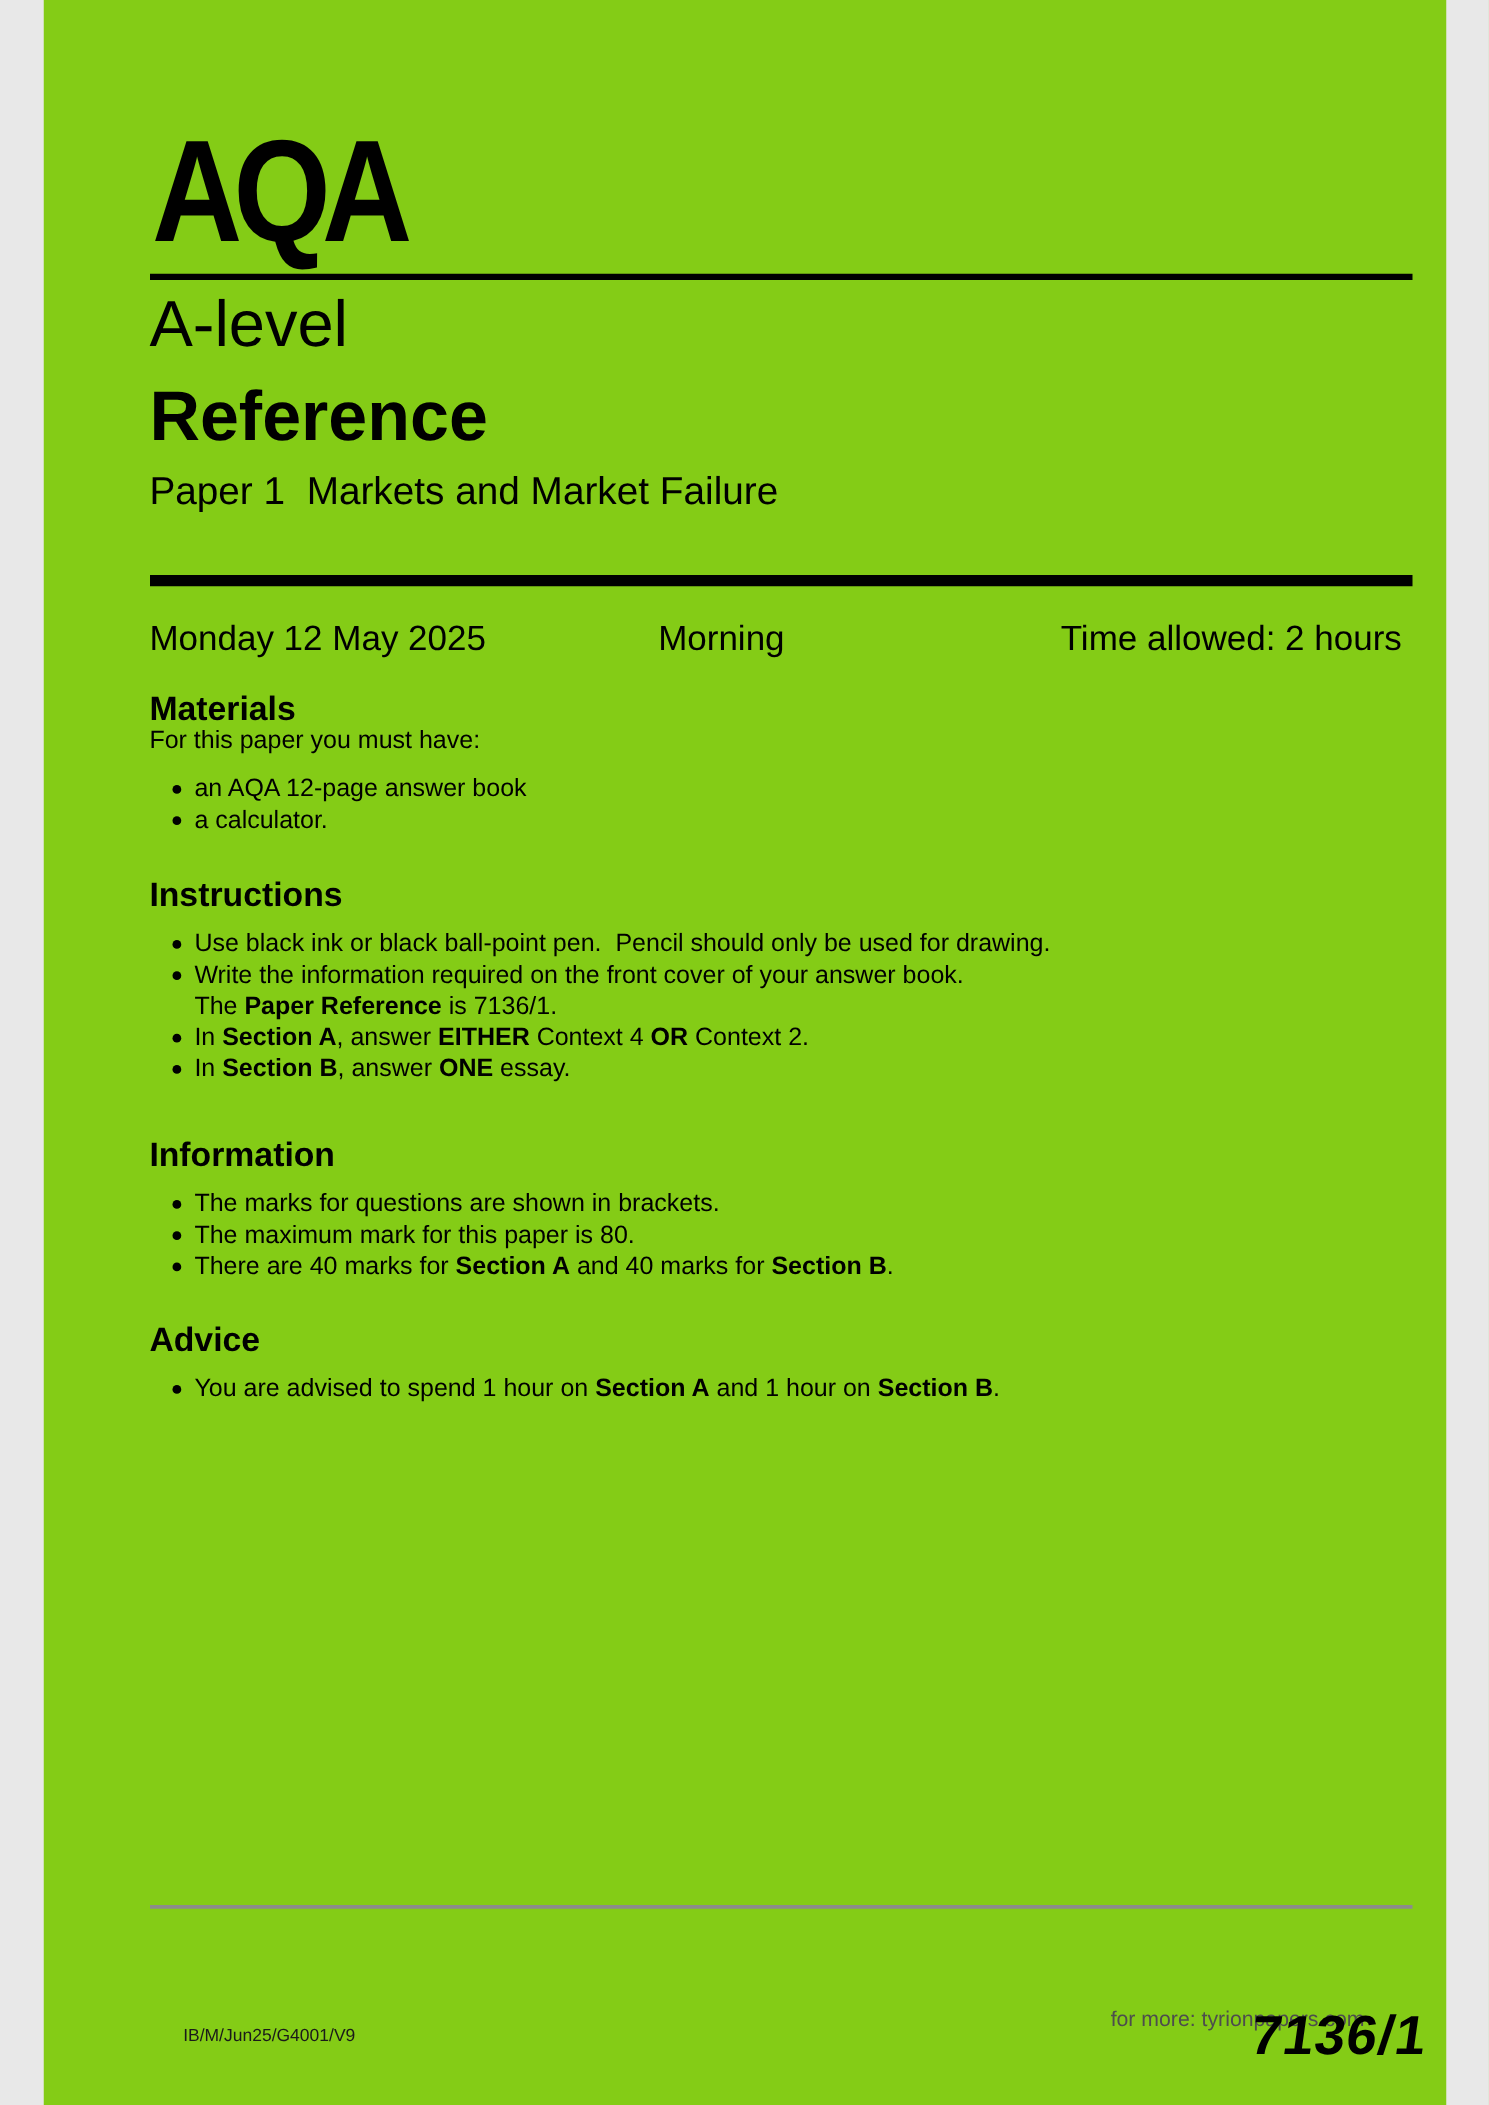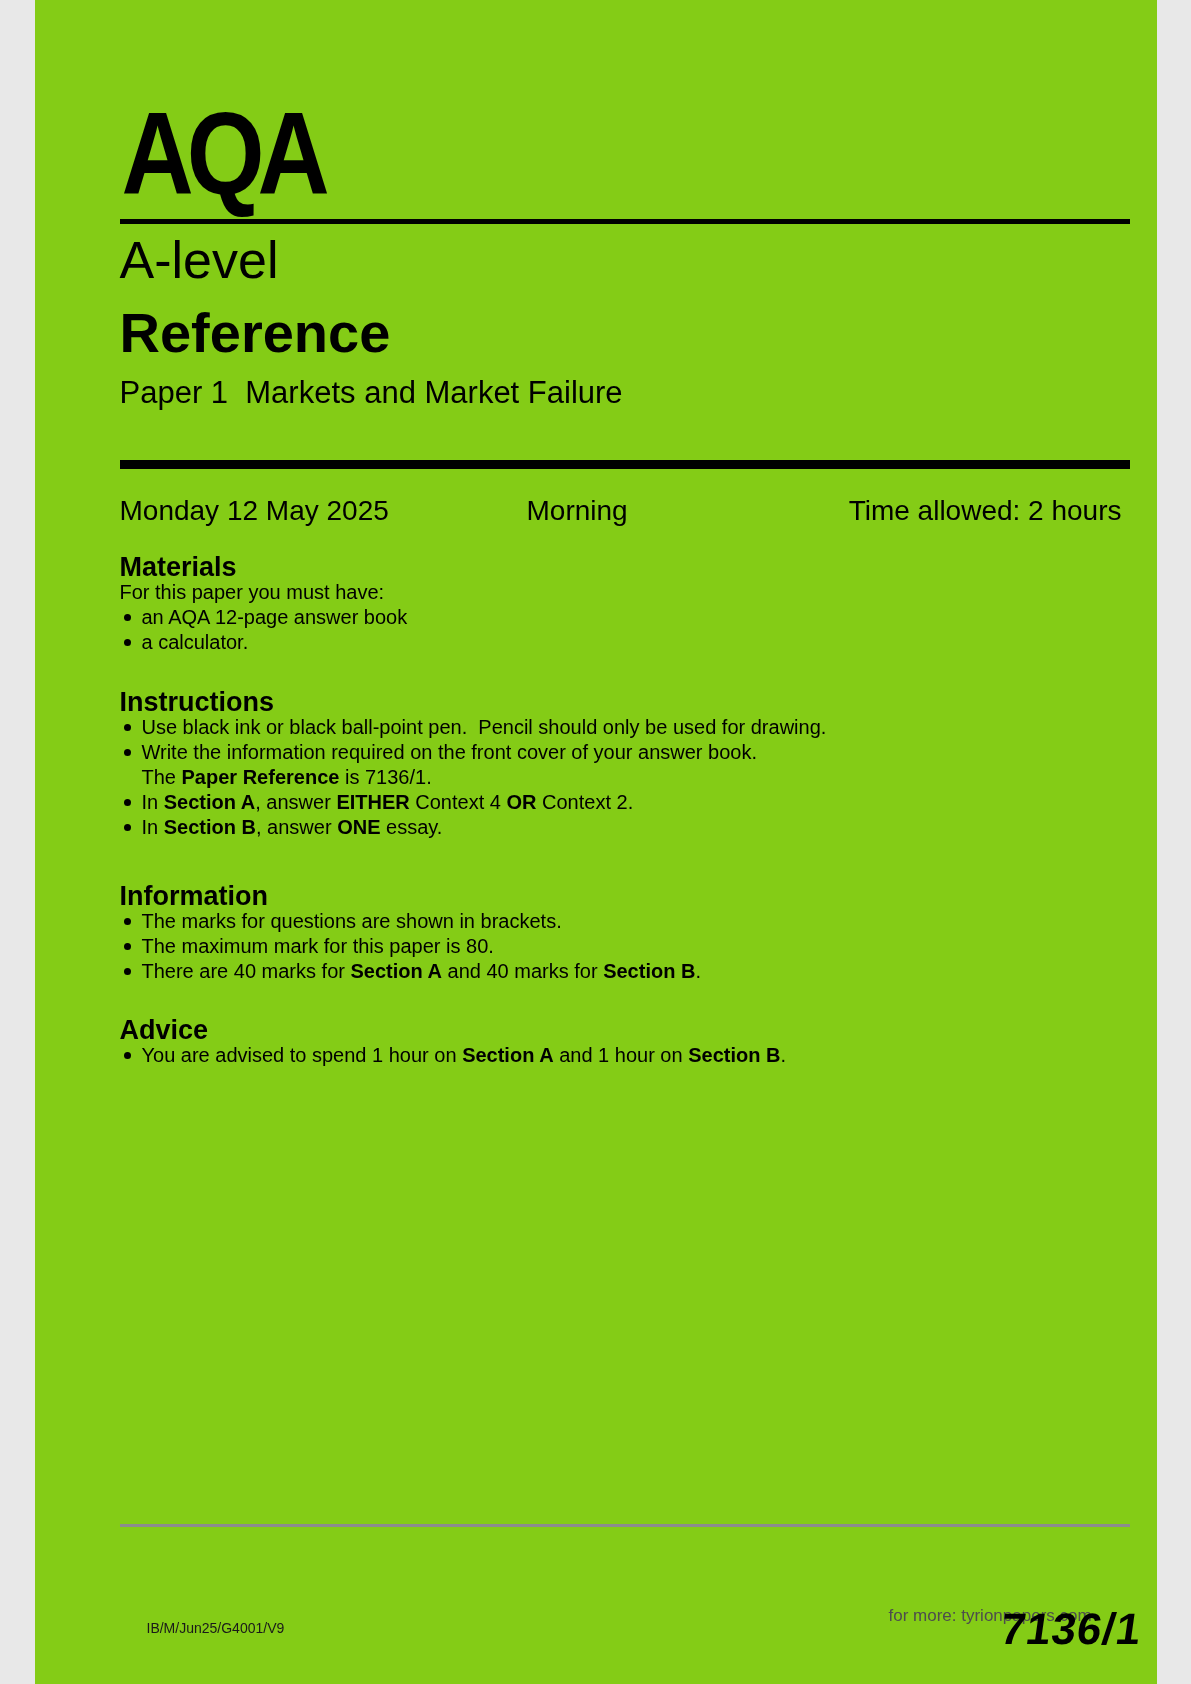--- a/index.html
+++ b/index.html
@@ -27,21 +27,21 @@
   .date-row{position:relative;margin-top:26px;height:34px;font-size:28px;}
   .date-row .date{position:absolute;left:0;top:0;}
   .date-row .session{position:absolute;left:407px;top:0;}
   .date-row .time{position:absolute;right:8px;top:0;}
   .sec-heading{font-size:27px;font-weight:700;line-height:26px;margin:0;}
   .m-materials{margin-top:25px;}
   .m-instructions{margin-top:34px;}
   .m-information{margin-top:43px;}
   .m-advice{margin-top:33px;}
   .line{font-size:20px;line-height:25px;white-space:pre-wrap;}
-  ul.blist{list-style:none;margin:0;padding:0;}
+  ul.blist{list-style:none;margin:14px;padding:0;}
   ul.blist > li{display:flex;align-items:flex-start;}
   ul.blist > li::before{
     content:"";flex:none;width:7px;height:7px;background:#000;border-radius:50%;
     margin:9px 11px 0 4px;
   }
   .li-body{flex:1;}
   .rule-bottom{position:absolute;left:85px;top:1524px;width:1010px;height:3px;background:#8c8c8c;}
   .watermark{position:absolute;left:854px;top:1606px;font-size:17px;color:#4d4d4d;white-space:nowrap;}
   .paper-code{
     position:absolute;left:966px;top:1604px;

